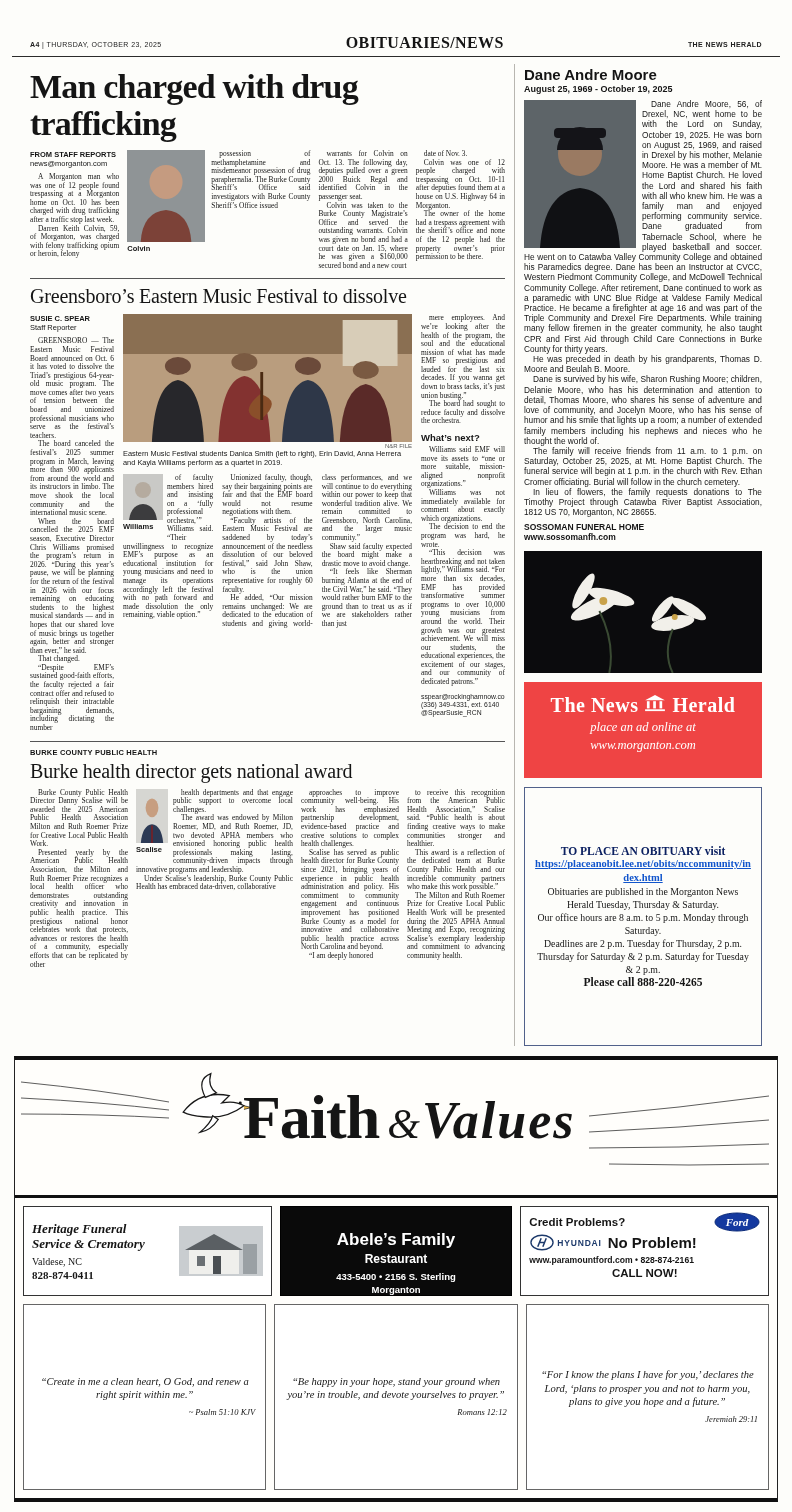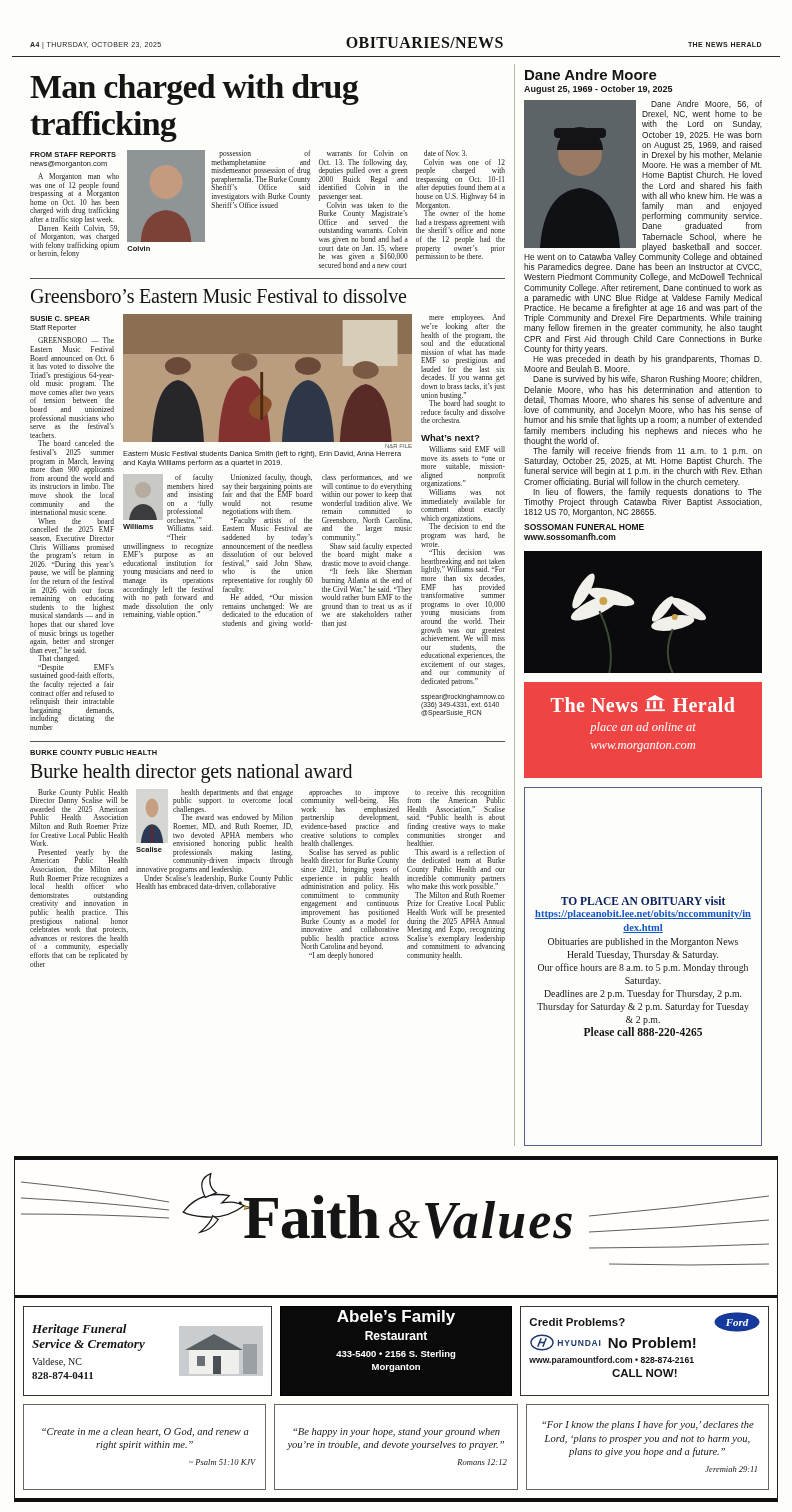--- a/index.html
+++ b/index.html
@@ -66,37 +66,37 @@
 .nh-ad{height:96px;background:#ef4444;color:#fff;text-align:center;padding:12px 6px 6px;margin-top:9px;flex:none}
 .nh-name{font:bold 20px "Liberation Serif",serif;letter-spacing:.5px;display:flex;align-items:center;justify-content:center;gap:5px}
 .nh-line{font:italic 12.5px "Liberation Serif",serif;margin-top:3px}
 .obit-box{flex:1;min-height:120px;border:1px solid #51618a;margin-top:9px;padding:10px 10px;text-align:center;display:flex;flex-direction:column;justify-content:center}
 .ob-title{font-weight:bold;font-size:11.5px;color:#0c2161}
 .ob-url{color:#1155cc;text-decoration:underline;font-weight:bold;font-size:10.5px;word-break:break-all;line-height:14px}
 .ob-line{font-size:9.8px;line-height:13px}
 .ob-phone{font-weight:bold;font-size:11.5px}
 
 
-.faith{height:346px;flex:none;border:1px solid #222;border-top:4px solid #101010;border-bottom:4px solid #101010;margin:4px 2px 0;display:flex;flex-direction:column;background:#fffefb}
+.faith{height:446px;flex:none;border:1px solid #222;border-top:4px solid #101010;border-bottom:4px solid #101010;margin:4px 2px 0;display:flex;flex-direction:column;background:#fffefb}
 .banner{height:138px;border-bottom:3px solid #101010;position:relative;overflow:hidden;flex:none}
 .banner-title{position:absolute;left:228px;top:26px;white-space:nowrap}
 .f-word{font:bold 62px/1 "Liberation Serif",serif;letter-spacing:-1px}
 .f-amp{font:italic 42px "Liberation Serif",serif;margin:0 2px 0 8px}
 .f-script{font:bold italic 52px "Liberation Serif",serif;letter-spacing:2px}
 .dove-wrap{position:absolute;left:148px;top:8px;width:92px;height:72px}
 .lines-left{position:absolute;left:6px;top:12px;width:150px;height:64px}
 .lines-right{position:absolute;right:8px;top:26px;width:180px;height:86px}
 .ads-row{display:flex;gap:8px;padding:8px;height:106px;flex:none}
 .ad{flex:1;border:1px solid #333;overflow:hidden;background:#fff}
 .ad-heritage{display:flex;padding:11px 8px;gap:8px;align-items:center}
 .her-name{font:bold italic 13px/15px "Liberation Serif",serif}
 .her-city{font-size:10px;margin-top:5px}
 .her-phone{font-weight:bold;font-size:11px;margin-top:2px}
 .her-house{width:84px;height:50px;flex:none;margin-left:auto}
-.ad-abele{background:#0a0a0a;color:#fff;text-align:center;display:flex;flex-direction:column;justify-content:flex-start;gap:2px;border-color:#000}
+.ad-abele{background:#0a0a0a;color:#fff;text-align:center;display:flex;flex-direction:column;justify-content:flex-end;gap:2px;border-color:#000}
 .ab-name1{font:bold 17px "Liberation Sans",sans-serif}
 .ab-name2{font:bold 12px "Liberation Sans",sans-serif}
 .ab-info{font:bold 9.5px "Liberation Sans",sans-serif;margin-top:3px}
 .ab-city{font:bold 9.5px "Liberation Sans",sans-serif}
 .ad-ford{padding:5px 8px;font-family:"Liberation Sans",sans-serif}
 .ford-row1{display:flex;align-items:center;justify-content:space-between}
 .ford-q{font-weight:bold;font-size:11.5px}
 .ford-oval{width:46px;height:20px}
 .ford-row2{display:flex;align-items:center;gap:6px;margin-top:2px}
 .hyundai{display:flex;align-items:center;gap:2px}

